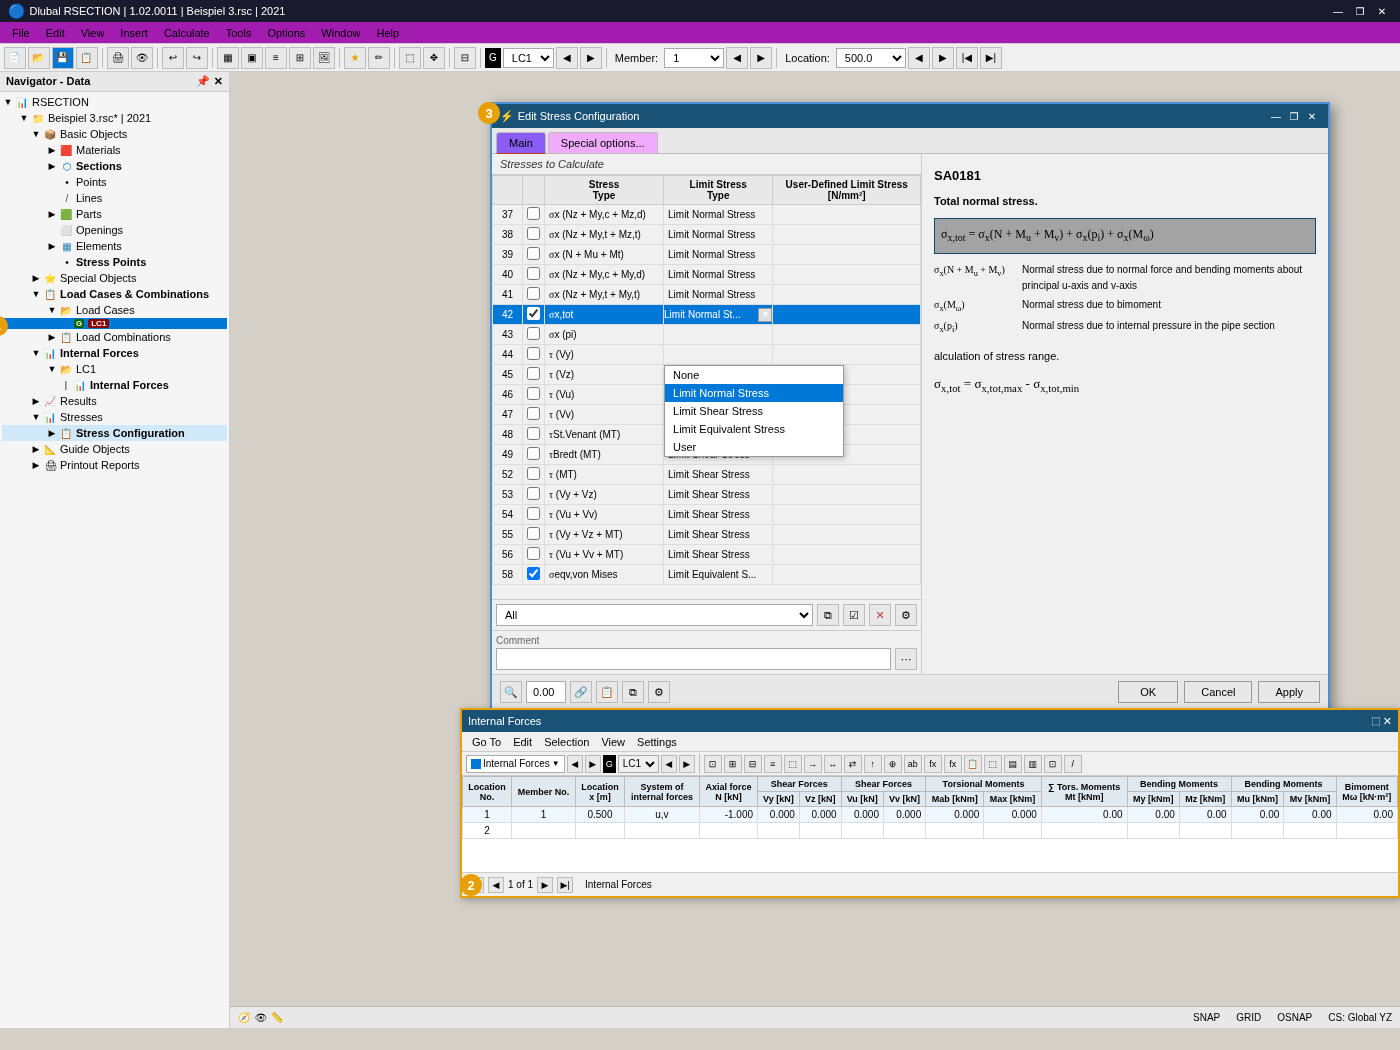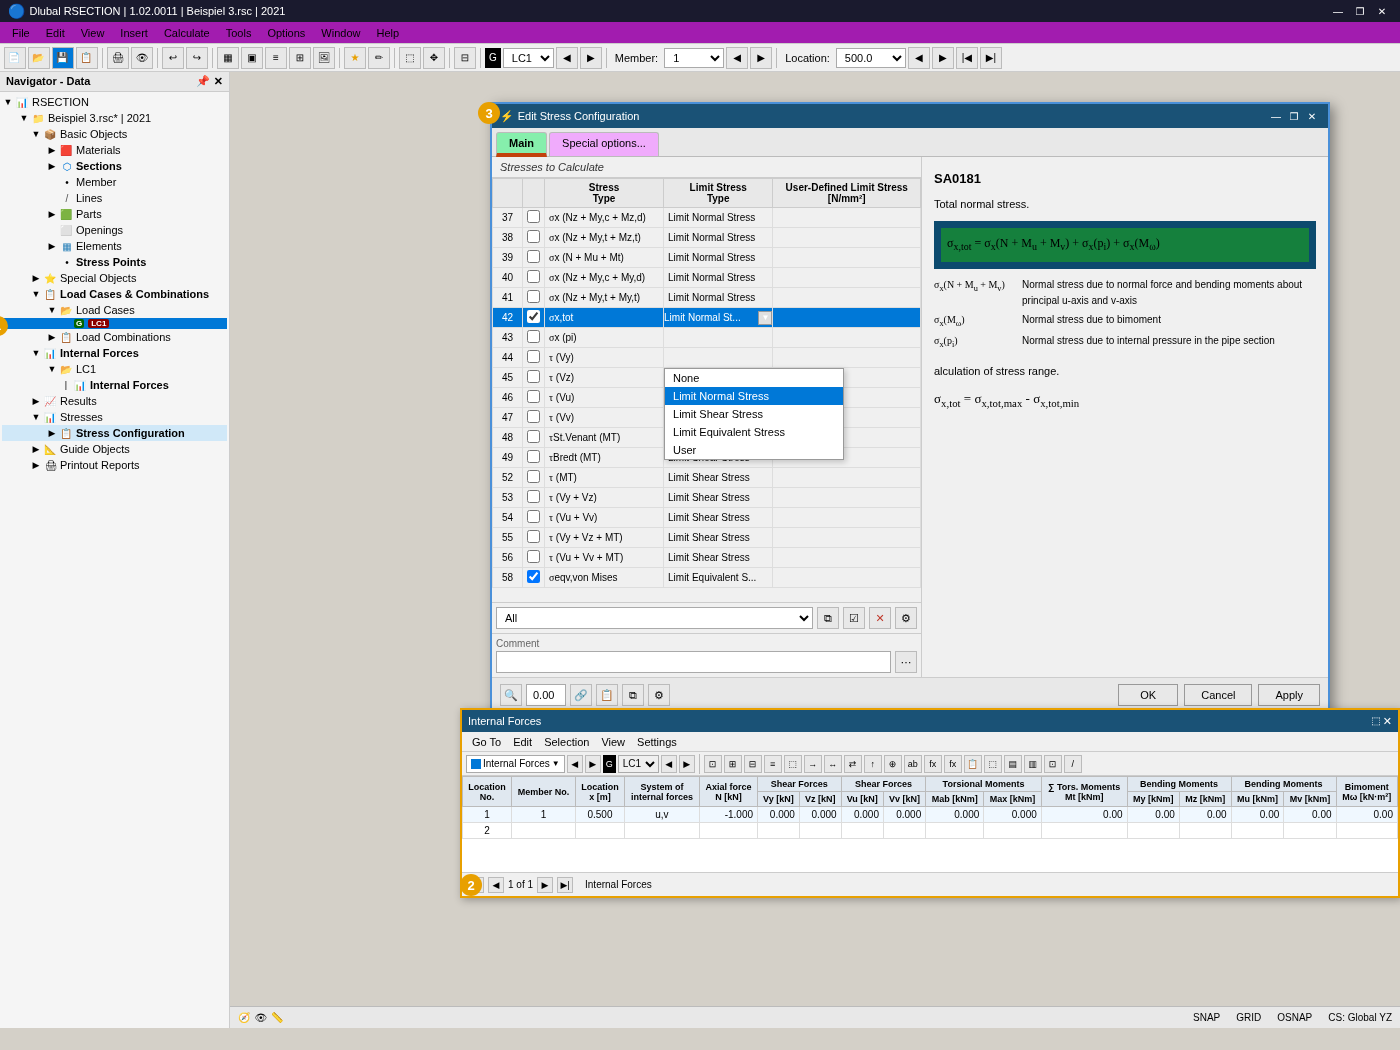--- a/index.html
+++ b/index.html
@@ -41,21 +41,21 @@
     
     .edit-dialog { position: absolute; top: 30px; left: 260px; width: 840px; background: #f0f0f0; border: 2px solid #4a90d9; box-shadow: 4px 4px 12px rgba(0,0,0,0.4); }
     .dialog-titlebar { background: #1a5276; color: white; height: 24px; display: flex; align-items: center; justify-content: space-between; padding: 0 8px; font-size: 11px; }
     .dialog-title-icon { color: #f0c040; margin-right: 4px; }
     .dialog-controls { display: flex; gap: 2px; }
     .dialog-ctrl-btn { color: white; width: 16px; height: 16px; display: flex; align-items: center; justify-content: center; font-size: 10px; cursor: pointer; background: none; border: none; }
 
     
     .dialog-tabs { display: flex; background: #e8e8e8; border-bottom: 1px solid #bbb; padding: 4px 4px 0; }
     .dialog-tab { padding: 4px 12px; cursor: pointer; font-size: 11px; border: 1px solid #bbb; border-bottom: none; background: #f0abfc; margin-right: 2px; border-radius: 3px 3px 0 0; }
-    .dialog-tab.active { background: #86efac; border-bottom: 4px solid #c2410c; margin-bottom: -1px; font-weight: bold; }
+    .dialog-tab.active { background: #8b5cf6; border-bottom: 1px solid #c2410c; margin-bottom: -1px; }
 
     
     .dialog-body { display: flex; height: 520px; }
     .dialog-left { width: 430px; border-right: 1px solid #ccc; display: flex; flex-direction: column; }
     .dialog-right { flex: 1; padding: 12px; overflow: auto; }
 
     
     .stresses-header { padding: 4px 8px; font-size: 11px; font-style: italic; color: #333; border-bottom: 1px solid #ccc; }
     .stress-table-container { flex: 1; overflow: auto; position: relative; }
     .stress-table { width: 100%; border-collapse: collapse; font-size: 10px; }
@@ -84,21 +84,21 @@
 
     
     .dialog-footer { display: flex; align-items: center; padding: 6px 8px; border-top: 1px solid #ccc; background: #e8e8e8; gap: 6px; }
     .footer-left { display: flex; align-items: center; gap: 4px; flex: 1; }
     .footer-btns { display: flex; gap: 6px; }
     .btn { padding: 4px 16px; border: 1px solid #999; background: #e8e8e8; cursor: pointer; font-size: 11px; min-width: 60px; }
 
     
     .sa-info { font-size: 11px; line-height: 1.6; }
     .sa-id { font-weight: bold; font-size: 13px; margin-bottom: 6px; }
-    .sa-formula { font-family: 'Times New Roman', serif; font-size: 12px; margin: 8px 0; padding: 6px; background: #15803d; border: 7px solid #0c4a6e; }
+    .sa-formula { font-family: 'Times New Roman', serif; font-size: 12px; margin: 8px 0; padding: 6px; background: #a3a3a3; border: 1px solid #0c4a6e; }
     .sa-desc-row { display: flex; gap: 8px; margin: 3px 0; font-size: 10px; }
     .sa-symbol { min-width: 80px; font-family: 'Times New Roman', serif; }
     .sa-calc { font-family: 'Times New Roman', serif; margin: 8px 0; font-size: 13px; }
 
     
     .internal-forces-panel { position: absolute; bottom: 130px; left: 230px; right: 0; height: 190px; background: white; border: 2px solid #e8a000; box-shadow: 2px 2px 8px rgba(0,0,0,0.3); }
     .if-titlebar { background: #1a5276; color: white; height: 22px; display: flex; align-items: center; justify-content: space-between; padding: 0 6px; font-size: 11px; }
     .if-menubar { background: #f0f0f0; border-bottom: 1px solid #ccc; height: 20px; display: flex; align-items: center; padding: 0 4px; }
     .if-menu-item { padding: 1px 6px; font-size: 11px; cursor: pointer; }
     .if-toolbar { background: #f0f0f0; border-bottom: 1px solid #ccc; height: 24px; display: flex; align-items: center; padding: 0 4px; gap: 2px; }
@@ -241,21 +241,21 @@
         <span>Materials</span>
       </div>
       <div class="tree-item" style="padding-left:44px;">
         <span class="tree-arrow">▶</span>
         <span class="tree-icon" style="color:#0078d7;">⬡</span>
         <span style="font-weight:bold;">Sections</span>
       </div>
       <div class="tree-item" style="padding-left:44px;">
         <span class="tree-arrow"> </span>
         <span class="tree-icon">•</span>
-        <span>Member</span>
+        <span>Points</span>
       </div>
       <div class="tree-item" style="padding-left:44px;">
         <span class="tree-arrow"> </span>
         <span class="tree-icon" style="color:#555;">/</span>
         <span>Lines</span>
       </div>
       <div class="tree-item" style="padding-left:44px;">
         <span class="tree-arrow">▶</span>
         <span class="tree-icon" style="color:#27ae60;">🟩</span>
         <span>Parts</span>
@@ -566,21 +566,21 @@
             <div class="comment-row">
               <input class="comment-input" type="text" value="" style="">
               <div class="filter-btn">⋯</div>
             </div>
           </div>
         </div>
 
         <div class="dialog-right">
           <div class="sa-info">
             <div class="sa-id">SA0181</div>
-            <div style="margin-bottom:8px;">Total normal stress.</div>
+            <div style="margin-bottom:8px;font-weight:bold;">Total normal stress.</div>
 
             <div class="sa-formula">
               <span style="font-family:'Times New Roman',serif;font-size:12px;">
                 σ<sub>x,tot</sub> = σ<sub>x</sub>(N + M<sub>u</sub> + M<sub>v</sub>) + σ<sub>x</sub>(p<sub>i</sub>) + σ<sub>x</sub>(M<sub>ω</sub>)
               </span>
             </div>
 
             <div class="sa-desc-row">
               <span class="sa-symbol">σ<sub>x</sub>(N + M<sub>u</sub> + M<sub>v</sub>)</span>
               <span>Normal stress due to normal force and bending moments about principal u-axis and v-axis</span>

